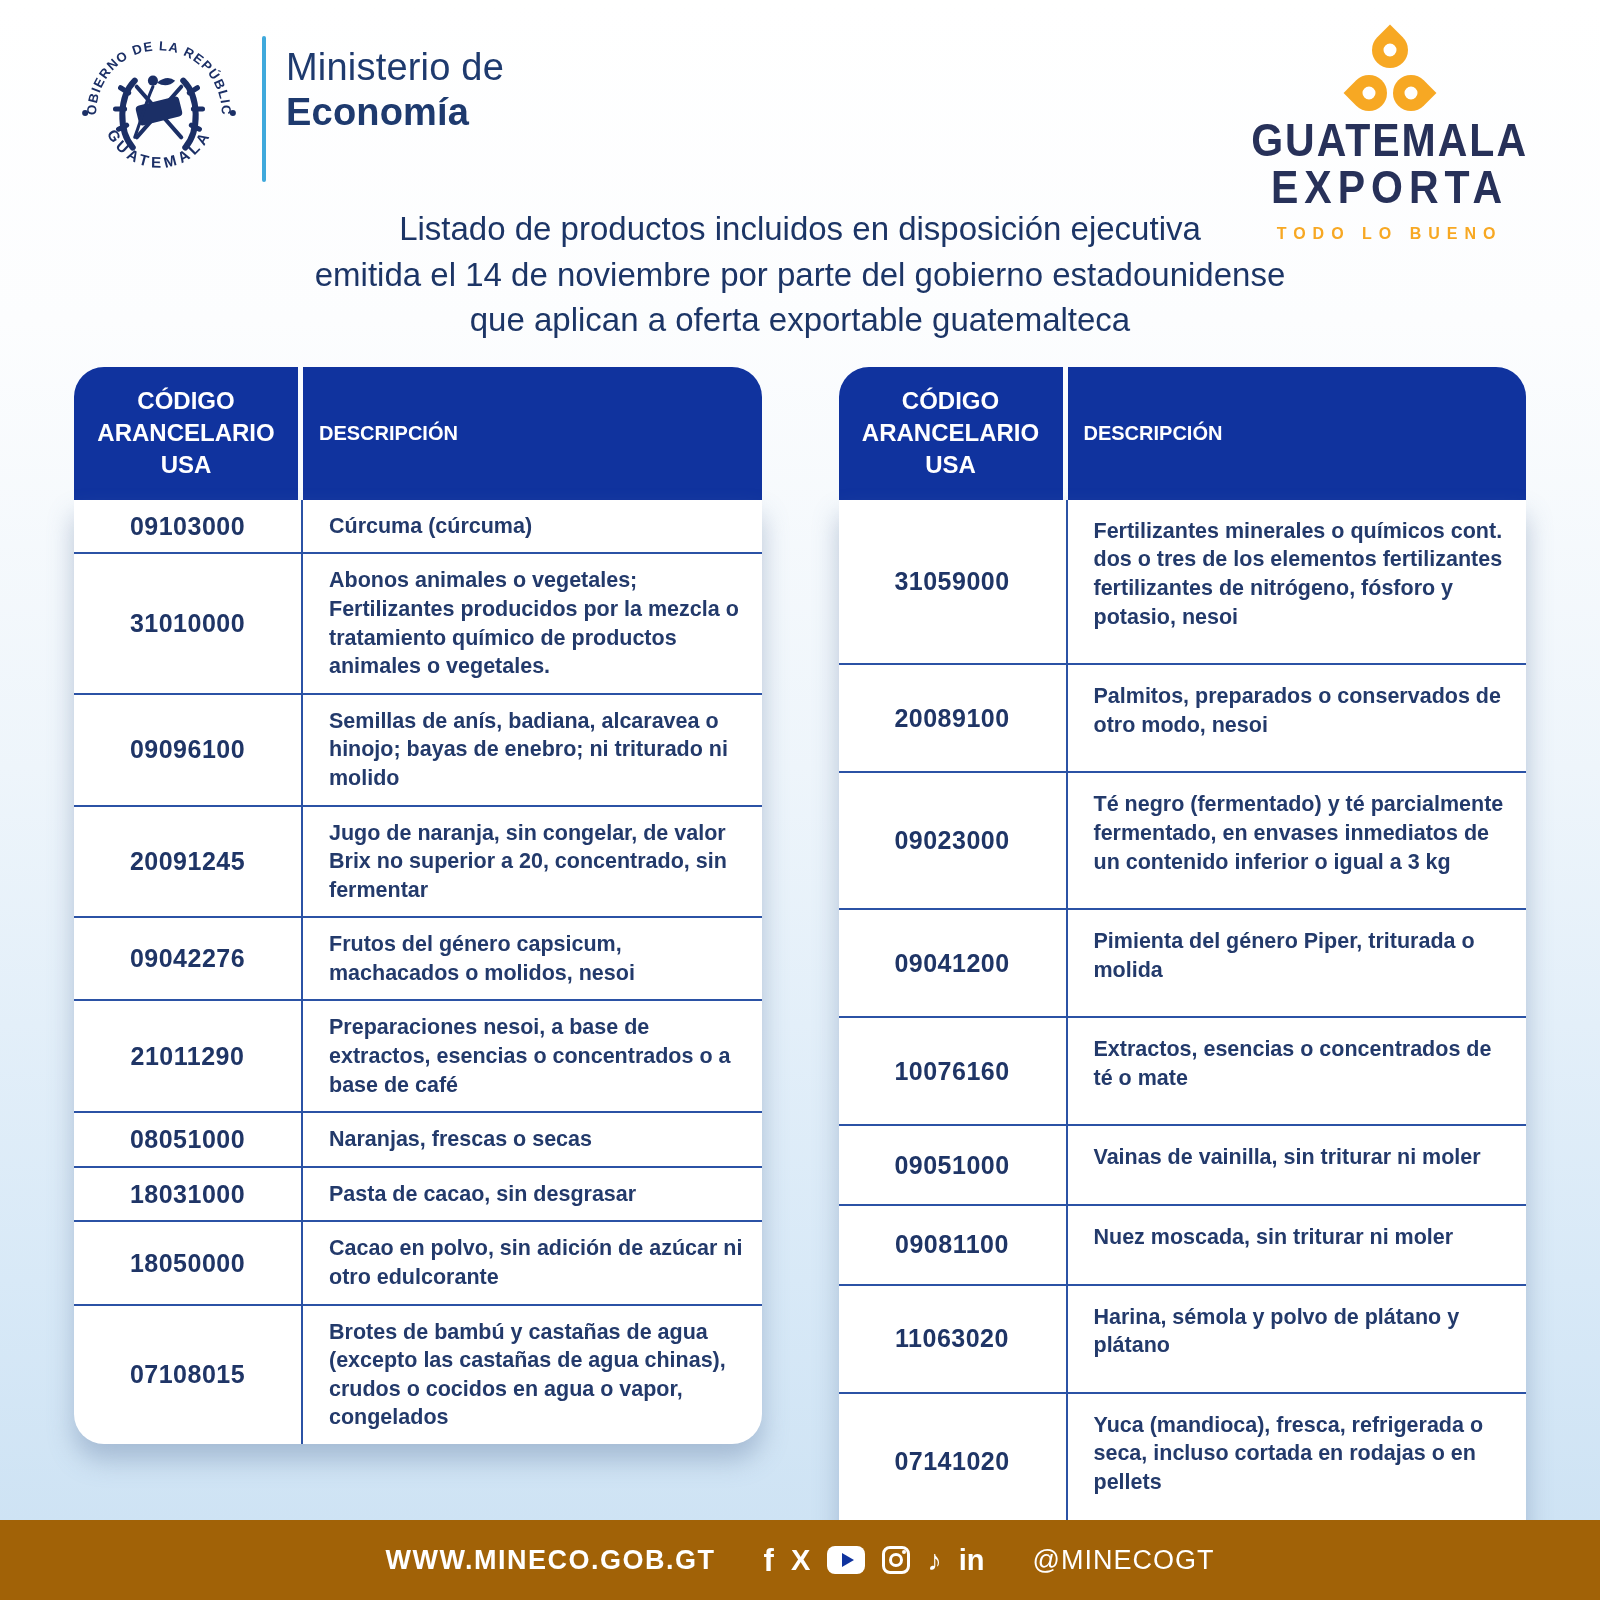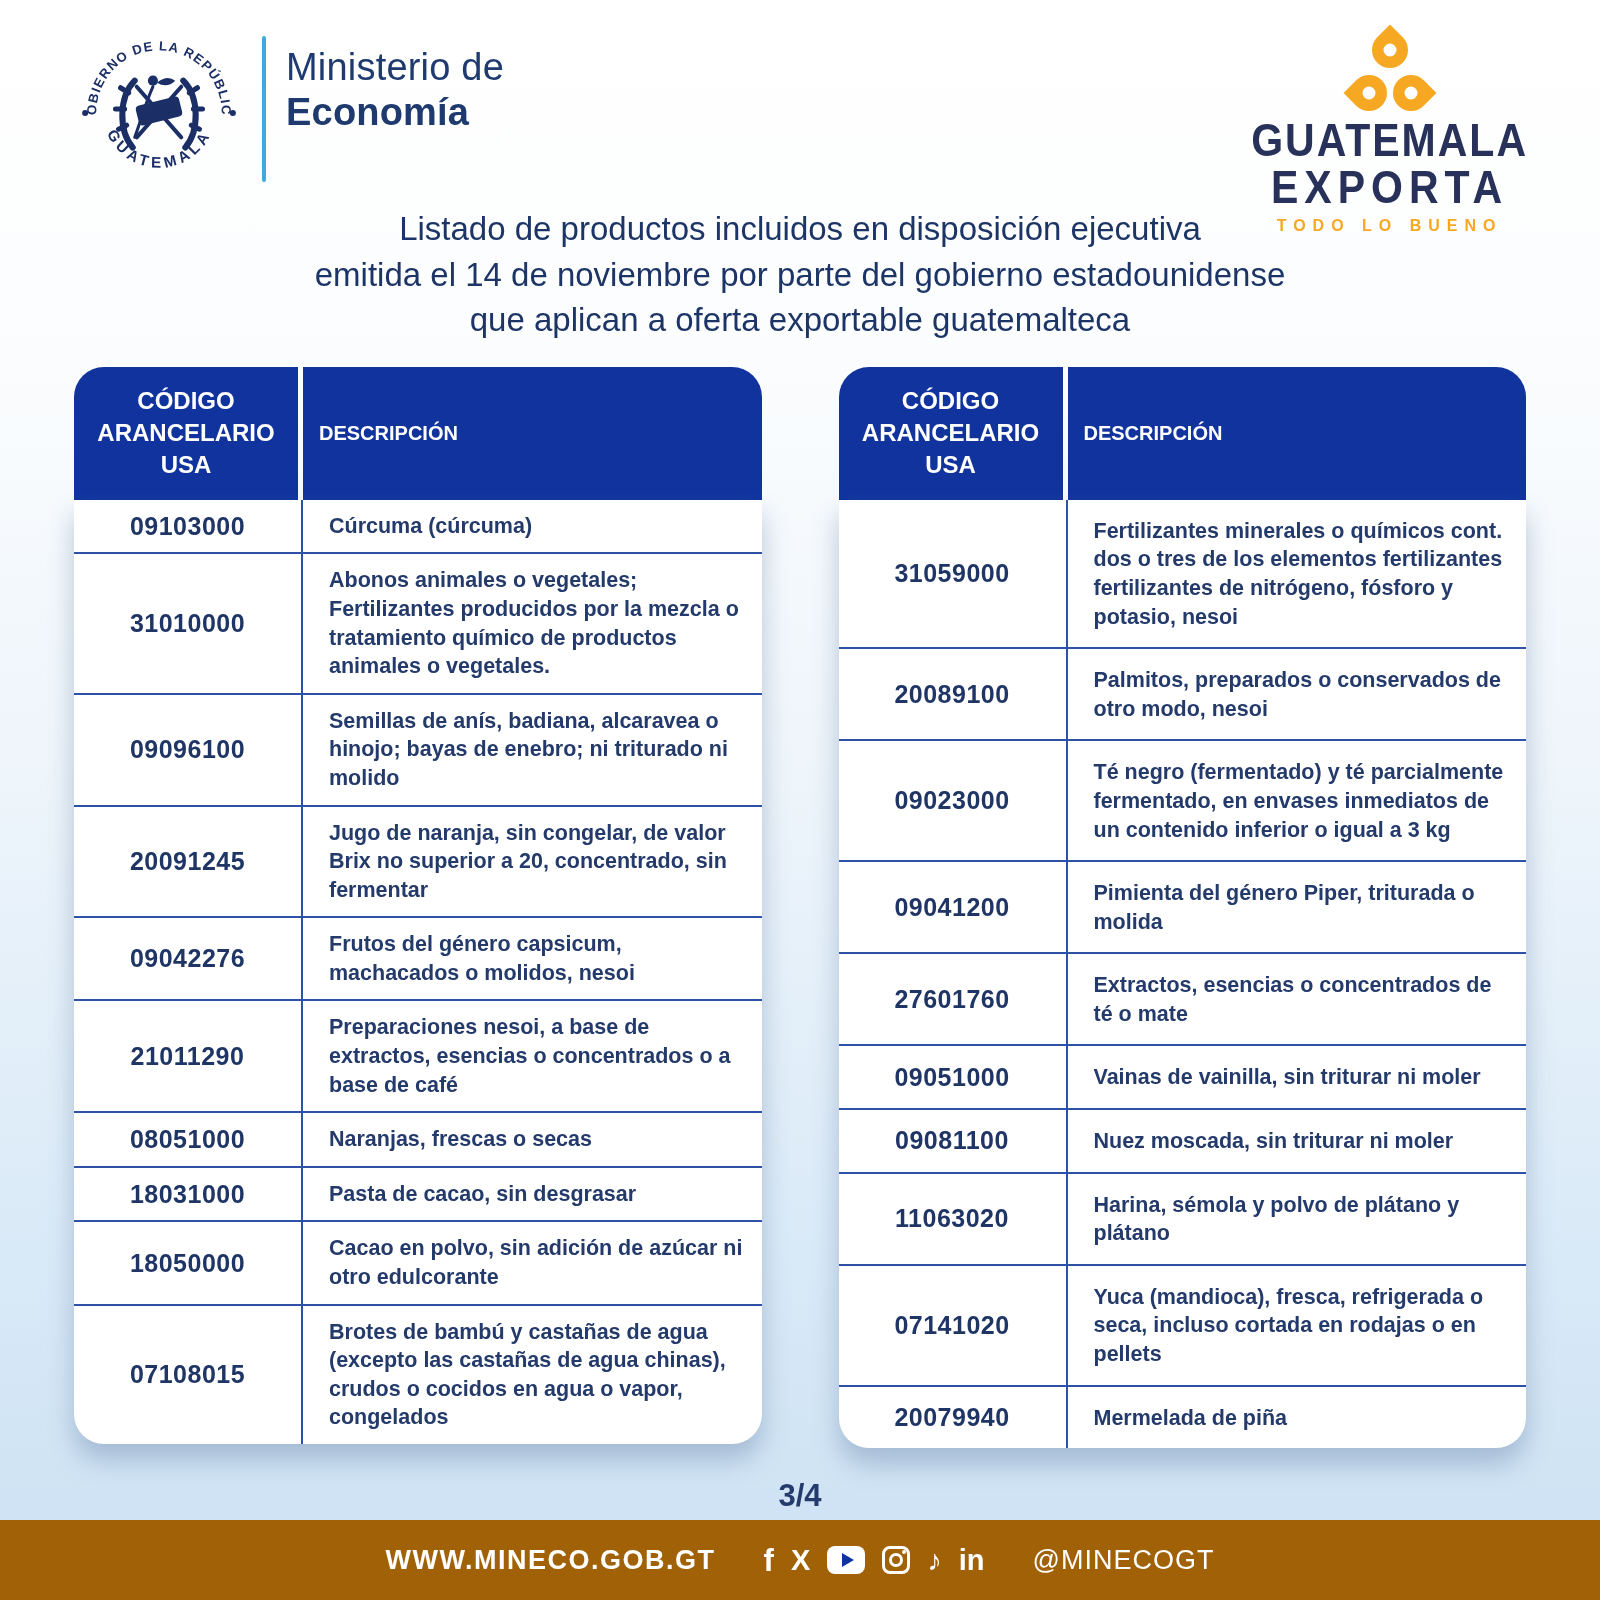--- a/index.html
+++ b/index.html
@@ -23,39 +23,39 @@
   .exporta { display: flex; flex-direction: column; align-items: center; margin-top: 8px; margin-right: 8px; }
   .drops { display: flex; flex-direction: column; align-items: center; }
   .drop { width: 36px; height: 36px; background: #F7A823; border-radius: 0 50% 50% 50%; position: relative; }
   .drop::after { content: ""; position: absolute; left: 50%; top: 50%; width: 13px; height: 13px; background: #fff; border-radius: 50%; transform: translate(-50%,-50%); }
   .drop.top   { transform: rotate(45deg);  margin-bottom: 7px; }
   .drop.left  { transform: rotate(-45deg); margin-right: 6px; }
   .drop.right { transform: rotate(135deg); }
   .drops-row { display: flex; }
   .exporta-name { font-weight: 700; color: #273159; font-size: 41px; line-height: 1.02; margin-top: 12px; letter-spacing: 2px; transform: scaleY(1.12); text-align: center; }
   .exporta-name .l2 { letter-spacing: 6px; display: block; }
-  .tagline { color: #F7A823; font-weight: 700; font-size: 16px; letter-spacing: 7px; margin-top: 10px; }
+  .tagline { color: #F7A823; font-weight: 700; font-size: 16px; letter-spacing: 7px; margin-top: 18px; }
 
   
   .title { text-align: center; color: #1C3566; font-weight: 400; font-size: 33px; line-height: 1.38; margin-top: 6px; }
 
   
   .tables { display: flex; gap: 77px; padding: 0 74px; margin-top: 24px; align-items: flex-start; }
   .table { flex: 1; position: relative; }
   .thead { display: flex; gap: 5px; }
   .thead .cell { background: #10339E; color: #fff; font-weight: 700; }
   .code-h { width: 224px; display: flex; align-items: center; justify-content: center; text-align: center; font-size: 24px; line-height: 1.35; padding: 18px 14px; border-radius: 30px 0 0 0; }
   .desc-h { flex: 1; display: flex; align-items: center; font-size: 20px; padding-left: 16px; border-radius: 0 30px 0 0; }
   .tbody { background: #ffffff; border-radius: 0 0 30px 30px; box-shadow: 0 16px 26px rgba(110,135,170,.45); position: relative; overflow: hidden; }
   .tbody::before { content: ""; position: absolute; left: 227px; top: 0; bottom: 0; width: 2px; background: #2B52A5; }
   .row { display: flex; }
   .row + .row { border-top: 2px solid #2B52A5; }
   .code { width: 227px; display: flex; align-items: center; justify-content: center; font-weight: 700; font-size: 25px; color: #1F3566; letter-spacing: .5px; }
   .desc { flex: 1; display: flex; align-items: center; font-weight: 700; font-size: 21.5px; line-height: 1.33; color: #233A6B; padding: 12px 18px 12px 28px; }
-  .table.right .desc { padding-top: 17px; padding-bottom: 16px; }
+  .table.right .desc { padding-top: 17px; padding-bottom: 32px; }
 
   
   .page-num { text-align: center; font-size: 31px; font-weight: 700; color: #253B6E; margin-top: 30px; }
   .footer { position: absolute; left: 0; right: 0; bottom: 0; height: 80px; background: #a16207; display: flex; align-items: center; justify-content: center; gap: 48px; color: #fff; }
   .site { font-weight: 700; font-size: 27px; letter-spacing: 1.5px; }
   .socials { display: flex; align-items: center; gap: 17px; }
   .icon-glyph { font-weight: 700; font-size: 29px; line-height: 1; }
   .icon-glyph.fb { font-size: 31px; }
   .yt { width: 38px; height: 28px; background: #fff; border-radius: 8px; display: flex; align-items: center; justify-content: center; }
   .yt::after { content: ""; border-left: 12px solid #10339E; border-top: 7px solid transparent; border-bottom: 7px solid transparent; margin-left: 3px; }
@@ -190,21 +190,21 @@
         </div>
       <div class="row">
           <div class="code">09023000</div>
           <div class="desc">Té negro (fermentado) y té parcialmente fermentado, en envases inmediatos de un contenido inferior o igual a 3 kg</div>
         </div>
       <div class="row">
           <div class="code">09041200</div>
           <div class="desc">Pimienta del género Piper, triturada o molida</div>
         </div>
       <div class="row">
-          <div class="code">27601760</div>
+          <div class="code">10076160</div>
           <div class="desc">Extractos, esencias o concentrados de té o mate</div>
         </div>
       <div class="row">
           <div class="code">09051000</div>
           <div class="desc">Vainas de vainilla, sin triturar ni moler</div>
         </div>
       <div class="row">
           <div class="code">09081100</div>
           <div class="desc">Nuez moscada, sin triturar ni moler</div>
         </div>

